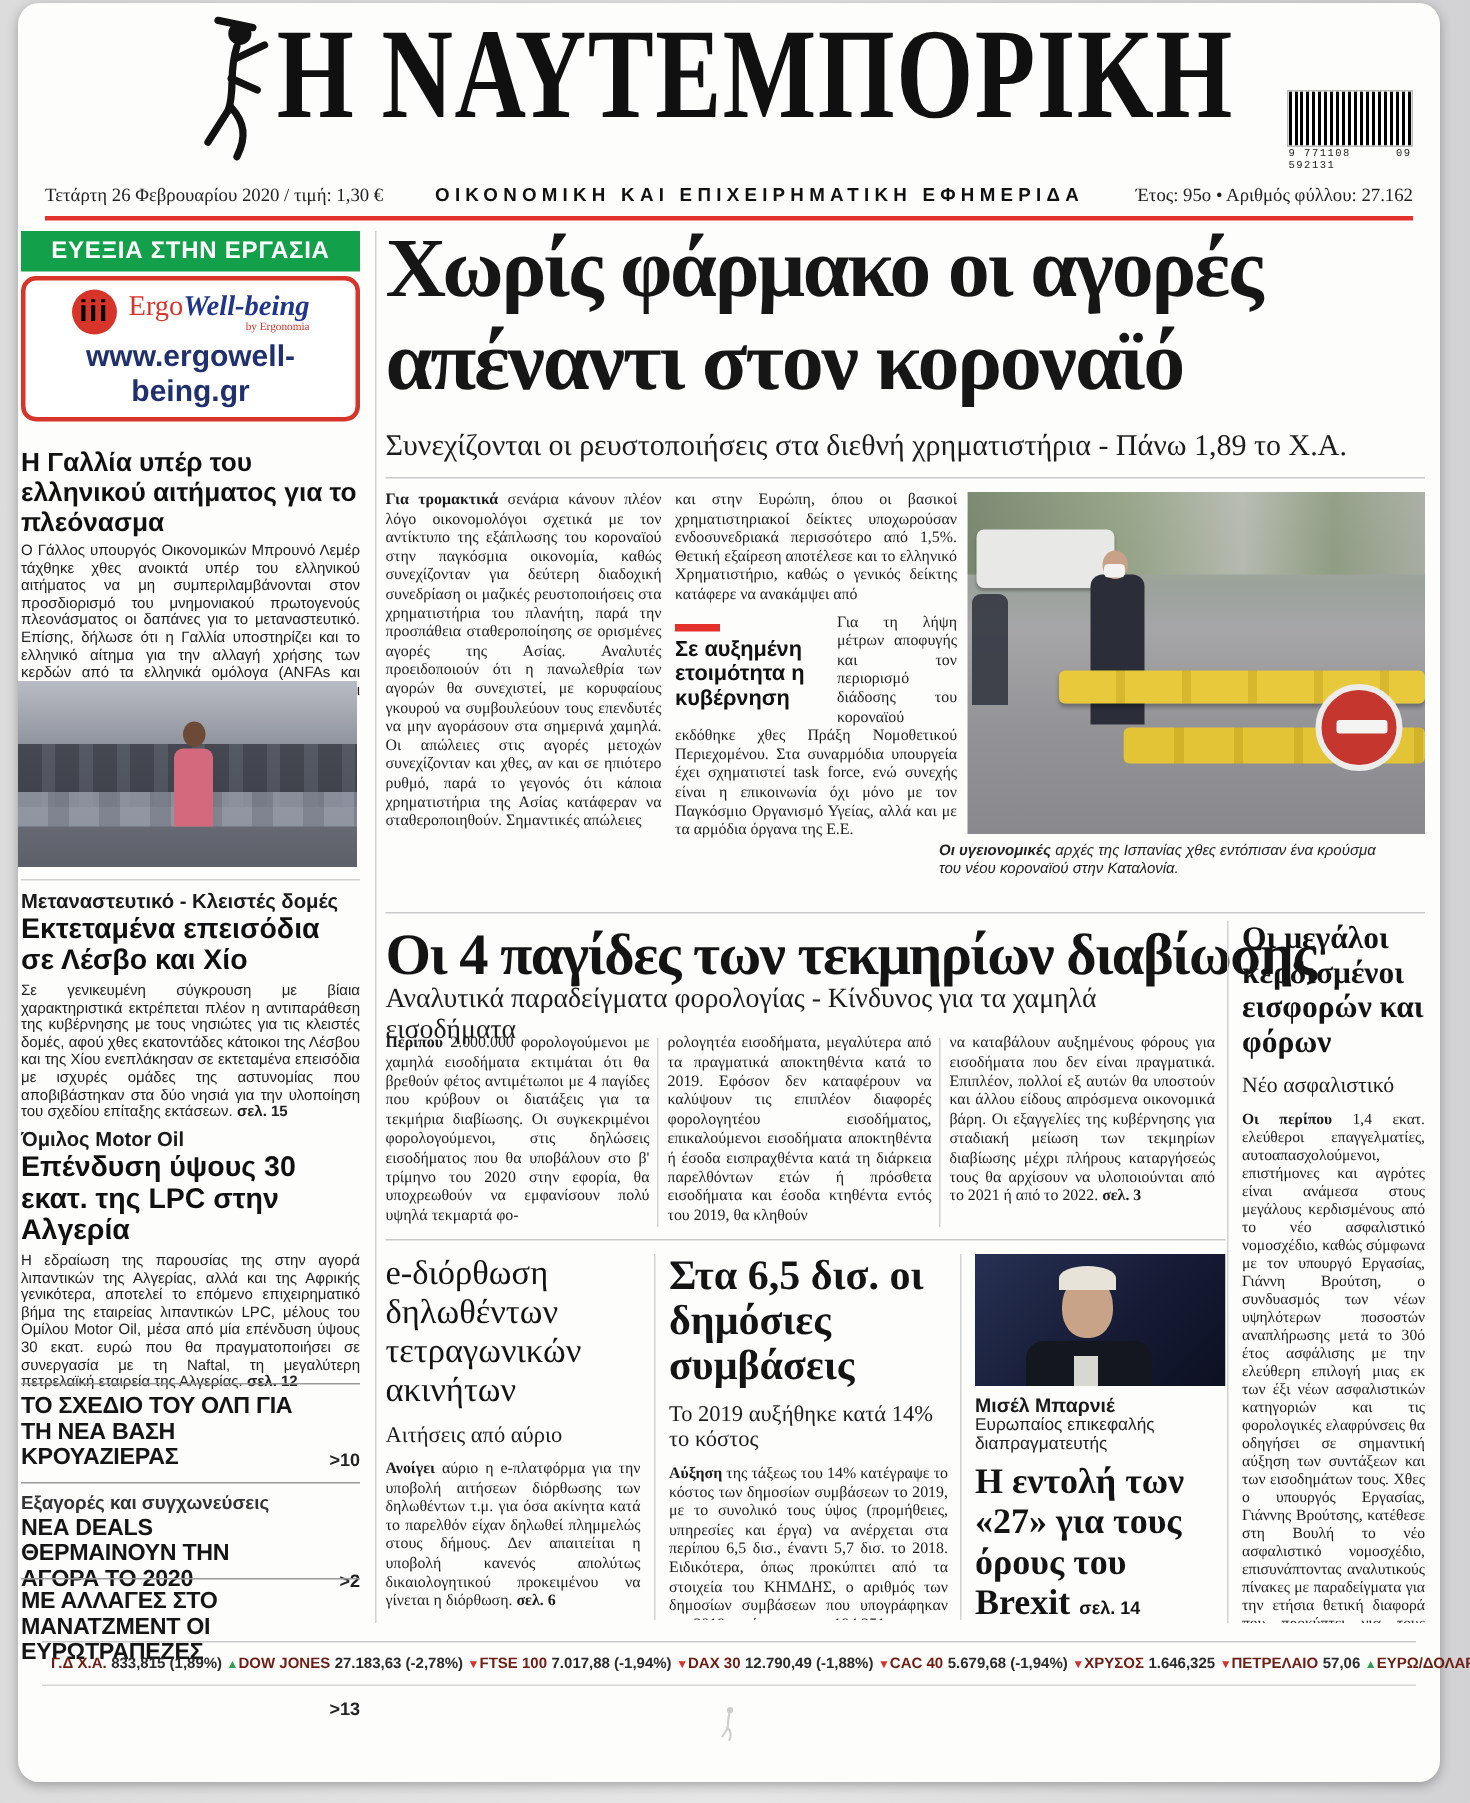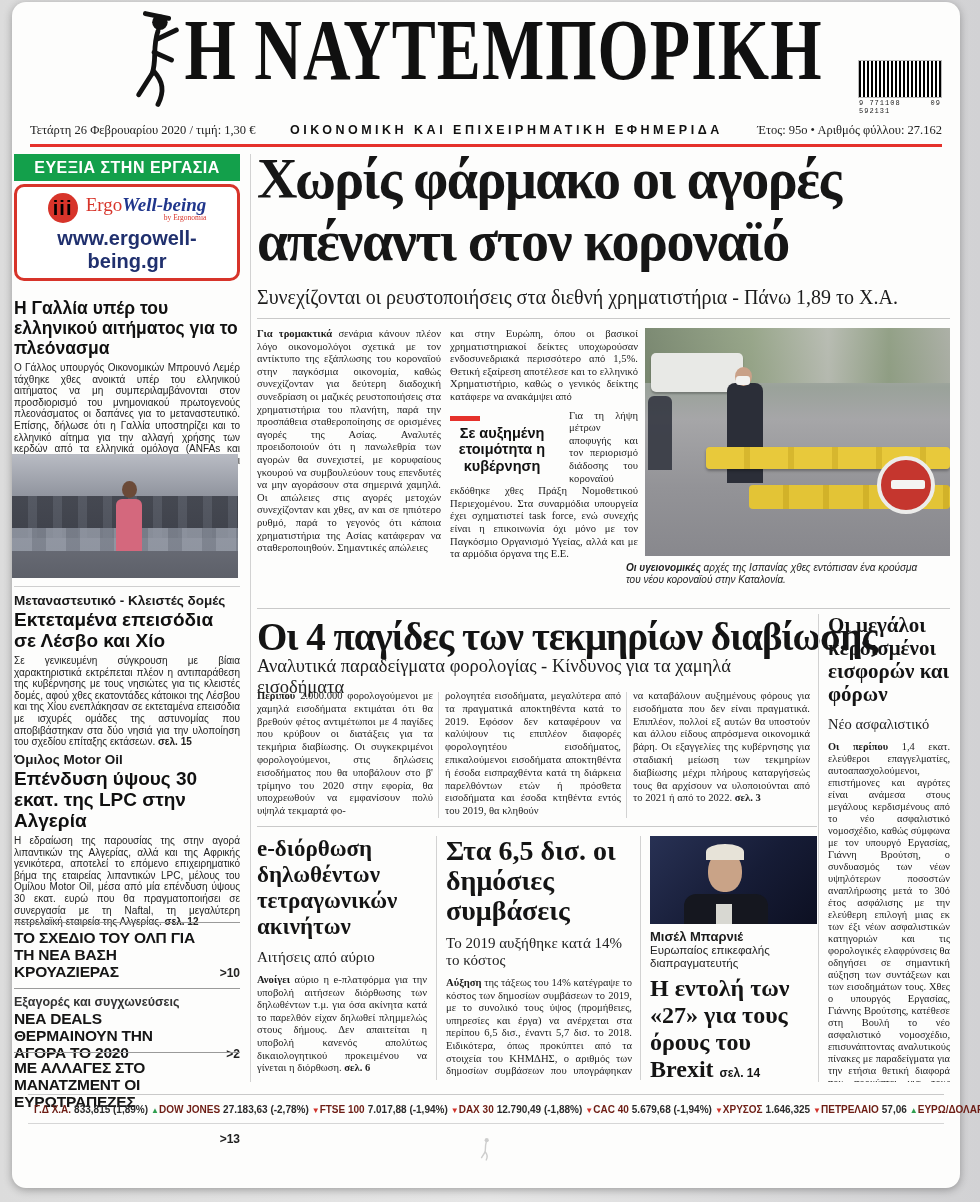--- a/index.html
+++ b/index.html
@@ -68,21 +68,21 @@
   .vrule{width:1px;background:#d2d2d2;}
   .v-rail{left:238px;top:152px;height:928px;}
 
   
   .headline{left:245px;top:146px;width:696px;font-weight:700;font-size:56px;line-height:62px;letter-spacing:-1.5px;color:#161616;}
   .deck{left:245px;top:284px;width:696px;font-size:20px;color:#1d1d1d;}
   .deck-rule{left:245px;width:693px;top:316px;height:1px;}
   .story-col{top:326px;height:262px;overflow:hidden;font-family:"Liberation Serif","DejaVu Serif",serif;font-size:10.6px;line-height:12.6px;color:#1c1c1c;}
   .sc1{left:245px;width:184px;}
   .sc2{left:438px;width:188px;}
-  .pullquote{float:left;width:104px;margin:6px 15px 4px 0;padding-top:9px;position:relative;text-align:center;
+  .pullquote{float:left;width:104px;margin:6px 4px 4px 0;padding-top:9px;position:relative;text-align:left;
     font-family:"Liberation Sans","DejaVu Sans",sans-serif;font-weight:700;font-size:14.5px;line-height:16.5px;color:#111;}
   .pullquote::before{content:"";position:absolute;left:0;top:0;width:30px;height:5px;background:#e5312b;}
   .story-col p{margin:0 0 6px;}
   .lead-photo{left:633px;top:326px;width:305px;height:228px;overflow:hidden;background:linear-gradient(180deg,#cdd2cc 0%,#aab0a6 16%,#9aa29a 26%,#a6a6a8 40%,#939397 70%,#88888d 100%);}
   .lp-trees{position:absolute;left:0;top:0;width:100%;height:24%;background:linear-gradient(90deg,#74836a 0%,#93a284 35%,#b7bbb1 60%,#8d9c80 80%,#a9ada3 100%);opacity:.9;}
   .lp-van{position:absolute;left:2%;top:11%;width:30%;height:17%;background:#e8e9e6;border-radius:5px;box-shadow:0 2px 2px rgba(0,0,0,.25);}
   .lp-cop{position:absolute;left:27%;top:24%;width:36px;height:100px;background:#2b2e38;border-radius:8px 8px 0 0;}
   .lp-cophead{position:absolute;left:29.5%;top:17%;width:17px;height:19px;background:#c9a188;border-radius:50%;}
   .lp-mask{position:absolute;left:29.8%;top:21%;width:14px;height:9px;background:#f2f2f0;border-radius:3px;}
   .lp-cop2{position:absolute;left:1%;top:30%;width:24px;height:74px;background:#3a3d47;border-radius:6px 6px 0 0;opacity:.95;}
@@ -105,21 +105,21 @@
   
   .v-right{left:806px;top:612px;height:468px;}
   .ins{left:816px;top:612px;width:122px;height:468px;overflow:hidden;}
   .ins h2{margin:0;font-family:"Liberation Serif","DejaVu Serif",serif;font-weight:700;font-size:21px;line-height:23px;color:#141414;}
   .ins .kick{font-size:14.5px;margin:10px 0 8px;color:#1d1d1d;font-family:"Liberation Serif","DejaVu Serif",serif;}
   .ins .body{font-family:"Liberation Serif","DejaVu Serif",serif;font-size:10.4px;line-height:12px;color:#1c1c1c;}
 
   
   .bot-rule{left:245px;width:560px;top:824px;height:1px;}
   .colA{left:245px;top:834px;width:170px;height:244px;overflow:hidden;}
-  .colA h2{margin:0;font-family:"Liberation Serif","DejaVu Serif",serif;font-weight:700;font-size:23px;line-height:26px;color:#141414;}
+  .colA h2{margin:0;font-family:"Liberation Serif","DejaVu Serif",serif;font-weight:400;font-size:23px;line-height:26px;color:#141414;}
   .sub-kick{font-size:15px;margin:9px 0 8px;color:#1d1d1d;font-family:"Liberation Serif","DejaVu Serif",serif;}
   .small-body{font-family:"Liberation Serif","DejaVu Serif",serif;font-size:10.6px;line-height:12.6px;color:#1c1c1c;}
   .v-ab{left:424px;top:834px;height:244px;} .v-bc{left:628px;top:834px;height:244px;}
   .colB{left:434px;top:834px;width:186px;height:244px;overflow:hidden;}
   .colB h2{margin:0;font-family:"Liberation Serif","DejaVu Serif",serif;font-weight:700;font-size:28px;line-height:30px;color:#141414;}
   .colC{left:638px;top:834px;width:167px;height:244px;overflow:hidden;}
   .photo3{position:relative;width:167px;height:88px;background:linear-gradient(135deg,#283154 0%,#161c36 55%,#0d1022 100%);overflow:hidden;}
   .p3-suit{position:absolute;left:34px;bottom:-4px;width:84px;height:34px;background:#15171f;border-radius:12px 12px 0 0;}
   .p3-shirt{position:absolute;left:66px;bottom:0;width:16px;height:20px;background:#d8d8d2;}
   .p3-face{position:absolute;left:58px;top:14px;width:34px;height:42px;background:#c9a387;border-radius:50% 50% 45% 45%;}

